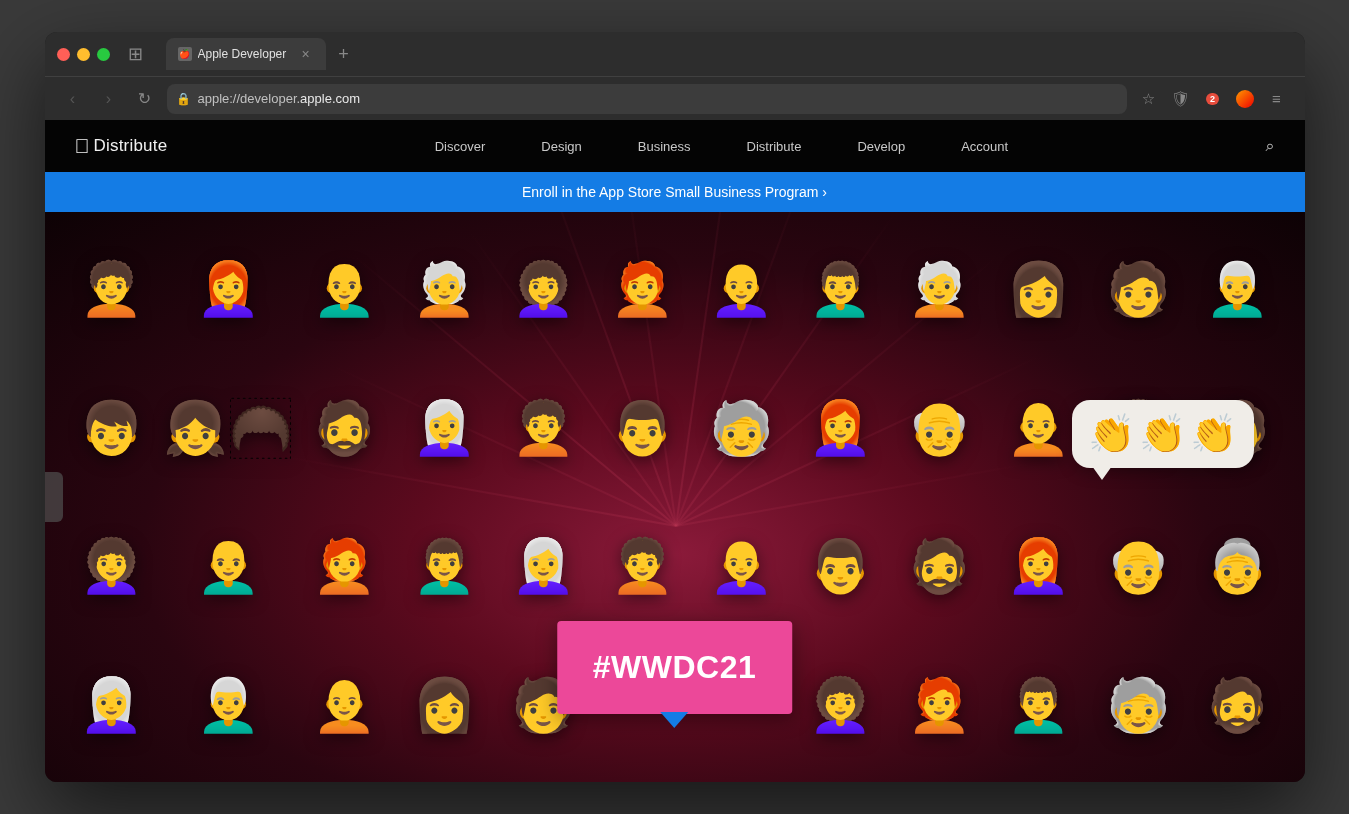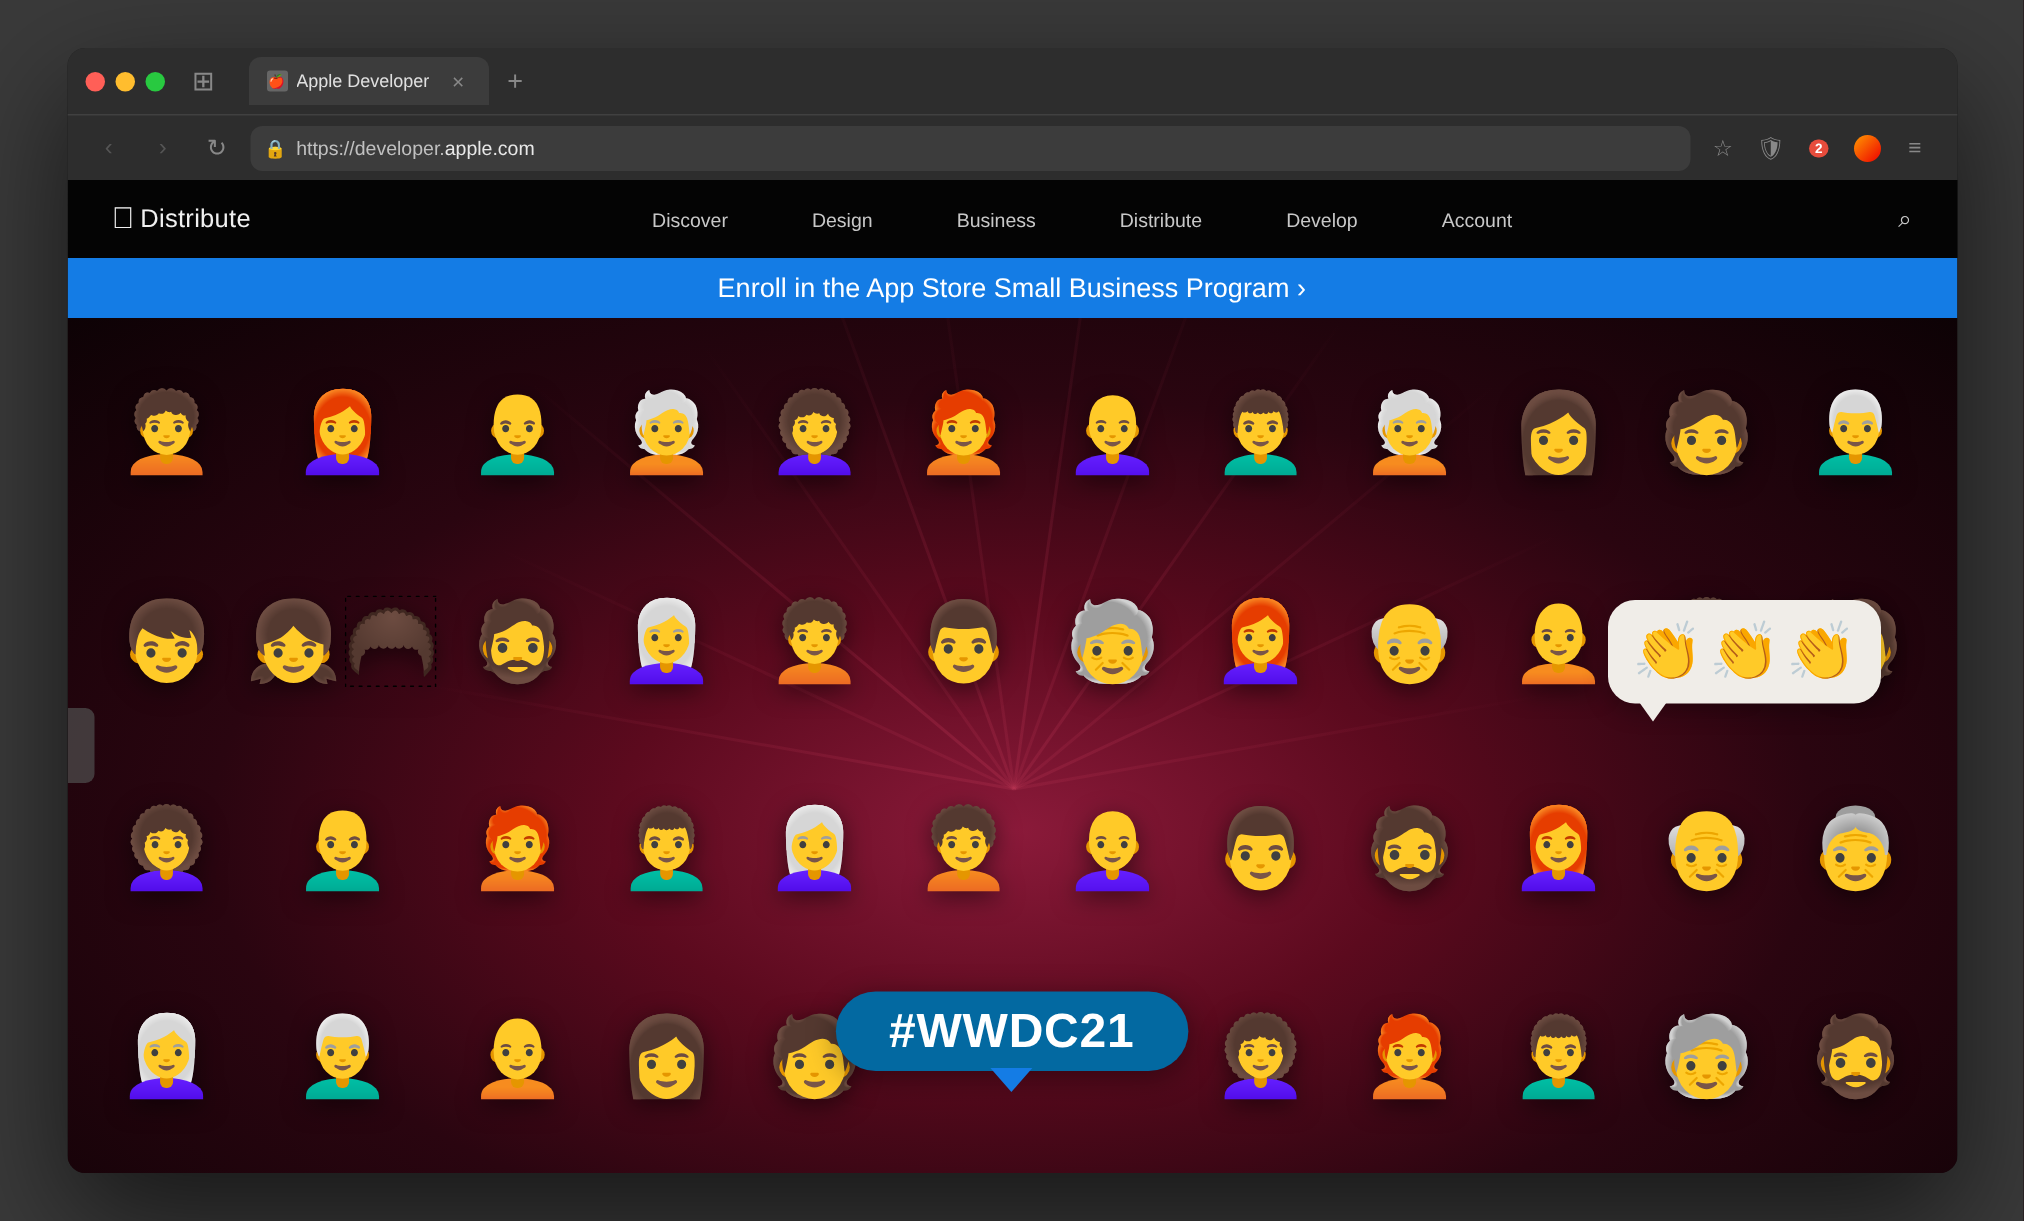--- a/index.html
+++ b/index.html
@@ -268,21 +268,21 @@
       background: #147ce5;
       height: 40px;
       display: flex;
       align-items: center;
       justify-content: center;
       flex-shrink: 0;
     }
 
     .banner-text {
       color: #fff;
-      font-size: 18px;
+      font-size: 14px;
       text-decoration: none;
       cursor: pointer;
     }
 
     
     .hero {
       flex: 1;
       background: #1a0a0f;
       position: relative;
       overflow: hidden;
@@ -329,26 +329,26 @@
       line-height: 1;
       filter: drop-shadow(0 4px 8px rgba(0,0,0,0.5));
     }
 
     
     .wwdc-bubble {
       position: absolute;
       bottom: 12%;
       left: 50%;
       transform: translateX(-50%);
-      background: #0369a1;
+      background: #ec4899;
       color: white;
       font-size: 32px;
       font-weight: 700;
-      padding: 8px 36px;
-      border-radius: 28px;
+      padding: 28px 36px;
+      border-radius: 4px;
       box-shadow: 0 4px 20px rgba(0,0,0,0.4);
       letter-spacing: 0.5px;
     }
 
     .wwdc-bubble::after {
       content: '';
       position: absolute;
       bottom: -14px;
       left: 50%;
       transform: translateX(-50%);
@@ -424,21 +424,21 @@
     </div>
   </div>
 
   <div class="nav-bar">
     <div class="nav-btn disabled">‹</div>
     <div class="nav-btn disabled">›</div>
     <div class="nav-btn">↻</div>
     <div class="url-bar">
       <span class="url-lock">🔒</span>
       <span class="url-text">
-        <span>https://</span><span>developer.</span><span class="url-bold">apple.com</span>
+        <span>apple://</span><span>developer.</span><span class="url-bold">apple.com</span>
       </span>
     </div>
     <div class="nav-right-btns">
       <div class="nav-right-btn">☆</div>
       <div class="nav-right-btn">🛡</div>
       <div class="nav-right-btn">
         <span style="background:#e74c3c;color:white;font-size:9px;padding:1px 4px;border-radius:8px;font-weight:bold;">2</span>
       </div>
       <div class="nav-right-btn">
         <div class="firefox-icon"></div>

